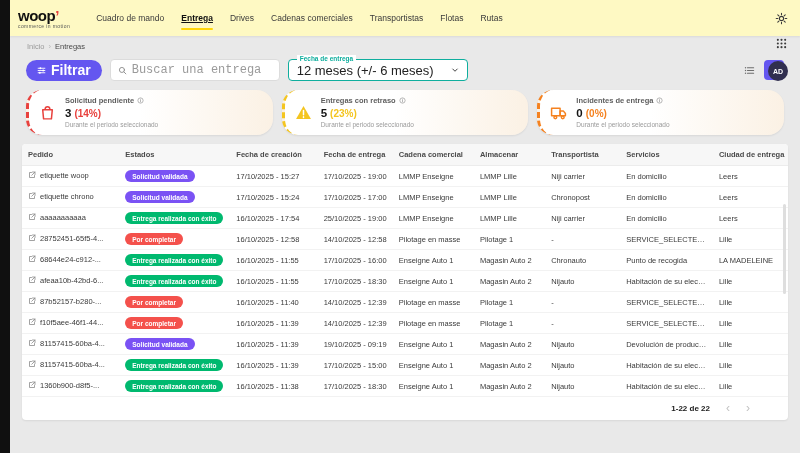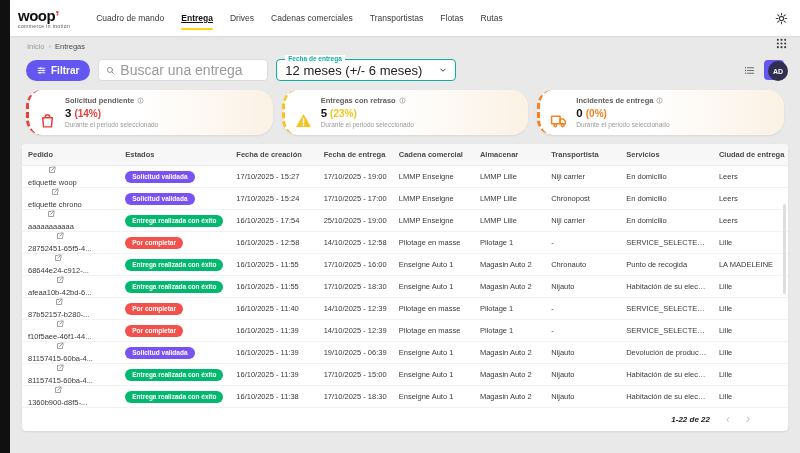--- a/index.html
+++ b/index.html
@@ -8,21 +8,21 @@
     font-family:"Liberation Sans", sans-serif;
     background:#e9e9e9;
     position:relative;
     overflow:hidden;
     color:#333;
   }
   .left-strip { position:absolute; left:0; top:0; bottom:0; width:10px; background:#101010; z-index:20; }
   .app { margin-left:10px; }
 
   
-  .topbar { height:36px; background:#ffffff; display:flex; align-items:center; padding:0 12px 0 8px; box-shadow:0 1px 2px rgba(0,0,0,.07); position:relative; z-index:10; }
+  .topbar { height:36px; background:#fef9c3; display:flex; align-items:center; padding:0 12px 0 8px; box-shadow:0 1px 2px rgba(0,0,0,.07); position:relative; z-index:10; }
   .logo-block { display:flex; flex-direction:column; line-height:1; cursor:pointer; }
   .logo { font-weight:800; font-size:15px; letter-spacing:-.5px; color:#111; }
   .logo-mark { color:#e8413d; font-weight:800; }
   .tagline { font-size:5px; color:#555; letter-spacing:.4px; margin-top:1px; }
   .nav { display:flex; gap:17px; margin-left:26px; align-items:center; }
   .nav-item { font-size:8.5px; color:#3a3a3a; font-weight:500; cursor:pointer; position:relative; padding:5px 0; }
   .nav-item.active { font-weight:700; color:#111;text-decoration:underline; }
   .nav-item.active::after { content:""; position:absolute; left:0; right:0; bottom:-2px; height:2.5px; background:#ffd60a; border-radius:2px; }
   .top-right { margin-left:auto; display:flex; align-items:flex-end; gap:11px;flex-direction:column; }
   .btn-pill { border:1px solid #cfcfcf; border-radius:11px; height:20px; padding:0 13px; font-size:8.5px; display:flex; align-items:center; gap:5px; background:#fff; color:#222; font-weight:600; cursor:pointer; }
@@ -30,59 +30,59 @@
   .icon-btn svg { width:13px; height:13px; }
   .avatar { width:20px; height:20px; border-radius:50%; background:#312f4f; color:#fff; font-size:7px; font-weight:700; display:flex; align-items:center; justify-content:center; cursor:pointer; }
 
   
   .breadcrumb { padding:6px 0 5px 17px; font-size:7.5px; color:#9a9a9a; display:flex; gap:4px; align-items:center; }
   .breadcrumb .sep { color:#b5b5b5; }
   .breadcrumb .current { color:#4a4a4a; }
 
   
   .toolbar { display:flex; align-items:center; gap:8px; padding:3px 16px 0; }
-  .filter-btn { background:#6456f0; color:#fff; height:21px; border-radius:12px; padding:0 11px; font-size:10px; font-weight:600; display:flex; align-items:center; gap:5px; border:none; cursor:pointer; }
+  .filter-btn { background:#6456f0; color:#fff; height:21px; border-radius:12px; padding:0 11px; font-size:14px; font-weight:600; display:flex; align-items:center; gap:5px; border:none; cursor:pointer; }
   .filter-btn svg { width:9px; height:9px; }
   .search-box { width:170px; height:22px; background:#fff; border:1px solid #dcdcdc; border-radius:4px; display:flex; align-items:center; padding:0 7px; gap:5px; }
   .search-box svg { width:9px; height:9px; color:#8a8a8a; flex:none; }
-  .search-box input { border:none; outline:none; font-size:14px; width:100%; color:#333; background:transparent; font-family:Liberation Sans, sans-serif; }
+  .search-box input { border:none; outline:none; font-size:12px; width:100%; color:#333; background:transparent; font-family:Liberation Mono, monospace; }
   .search-box input::placeholder { color:#9a9a9a; }
   .date-select { width:180px; height:22px; border:1px solid #0fae9e; border-radius:4px; background:#fff; display:flex; align-items:center; padding:0 8px; position:relative; cursor:pointer; }
   .date-label { position:absolute; top:-5px; left:8px; background:#fff; padding:0 3px; font-size:6.5px; color:#0fae9e; font-weight:600; }
   .date-value { font-size:13px; color:#222; flex:1; }
   .date-select svg { width:8px; height:8px; color:#444; }
   .toolbar-spacer { flex:1; }
   .bulk-btn svg { width:9px; height:9px; }
   .view-btns { display:flex; gap:5px; align-items:center; }
   .view-btn { width:20px; height:20px; display:flex; align-items:center; justify-content:center; border-radius:4px; color:#6d6d6d; cursor:pointer; background:transparent; border:none; }
   .view-btn svg { width:11px; height:11px; }
   .view-btn.active { background:#6456f0; color:#fff; }
 
   
   .kpi-row { display:flex; gap:9px; padding:9px 16px 0; }
-  .kpi-card { flex:1; background:linear-gradient(90deg,#ffffff 45%, #fbf1e4); border-radius:16px; box-shadow:0 1px 2px rgba(0,0,0,.08); display:flex; align-items:flex-end; gap:9px; padding:6px 10px; border-left:3px dashed #ccc; }
+  .kpi-card { flex:1; background:linear-gradient(90deg,#ffffff 45%, #fbf1e4); border-radius:16px; box-shadow:0 1px 2px rgba(0,0,0,.08); display:flex; align-items:center; gap:9px; padding:6px 10px; border-left:3px dashed #ccc; }
   .kpi-icon { width:17px; height:17px; flex:none; }
   .kpi-icon svg { width:17px; height:17px; }
   .kpi-body { display:flex; flex-direction:column; line-height:1.3; }
   .kpi-title { font-size:7.5px; color:#5e5e5e; display:flex; align-items:center; gap:3px; font-weight:600; }
   .kpi-title svg { width:7px; height:7px; color:#9a9a9a; }
   .kpi-valrow { display:flex; align-items:baseline; gap:3px; }
   .kpi-value { font-size:11.5px; font-weight:800; color:#141414; }
   .kpi-pct { font-size:10px; font-weight:700; }
   .kpi-sub { font-size:6.5px; color:#9a9a9a; }
 
   
   .table-card { margin:9px 12px 0; background:#fff; border-radius:4px; box-shadow:0 1px 2px rgba(0,0,0,.08); overflow:hidden; position:relative; }
   table { width:100%; border-collapse:collapse; table-layout:fixed; }
   thead th { background:#f7f7f7; font-size:7.5px; color:#4a4a4a; font-weight:700; text-align:left; padding:6px 6px; border-bottom:1px solid #ececec; white-space:nowrap; overflow:hidden; }
   tbody td { font-size:7.5px; color:#3a3a3a; padding:0 6px; height:21px; border-bottom:1px solid #f2f2f2; white-space:nowrap; overflow:hidden; text-overflow:ellipsis; }
-  .cell-link { display:inline-flex; align-items:center; gap:4px;flex-direction:column; }
+  .cell-link { display:inline-flex; align-items:center; gap:4px; }
   .cell-link svg { width:8px; height:8px; color:#8a8a8a; flex:none; }
   .badge { display:inline-block; padding:2.5px 7px; border-radius:9px; color:#fff; font-size:6.5px; font-weight:700; white-space:nowrap; }
-  .pagination { display:flex; justify-content:flex-end; align-items:center; gap:16px; padding:5px 38px 6px 0;font-style:italic; }
+  .pagination { display:flex; justify-content:flex-end; align-items:center; gap:16px; padding:5px 38px 6px 0; }
   .page-label { font-size:8px; color:#222; font-weight:600; }
   .page-chevron { color:#c2c2c2; font-size:12px; line-height:1; cursor:pointer; user-select:none; }
   .vscroll { position:absolute; right:2px; top:60px; width:3px; height:90px; background:#dedede; border-radius:2px; }
 </style>
 </head>
 <body>
 
 <div class="left-strip"></div>
 
 <div class="app">
@@ -449,21 +449,21 @@
           <span class="cell-link">
             <svg viewBox="0 0 16 16" fill="none" stroke="currentColor" stroke-width="1.6" stroke-linecap="round" stroke-linejoin="round">
                   <path d="M7 3H3v10h10V9"></path>
                   <path d="M9 2h5v5M14 2L7.5 8.5"></path>
                 </svg>
             <span>81157415-60ba-4...</span>
           </span>
         </td>
         <td><span class="badge" style="background: rgb(122, 82, 244);">Solicitud validada</span></td>
         <td>16/10/2025 - 11:39</td>
-        <td>19/10/2025 - 06:39</td>
+        <td>19/10/2025 - 09:19</td>
         <td>Enseigne Auto 1</td>
         <td>Magasin Auto 2</td>
         <td>Nijauto</td>
         <td>Devolución de productos</td>
         <td>Lille</td>
       </tr>
 
       <tr class="trow">
         <td>
           <span class="cell-link">

